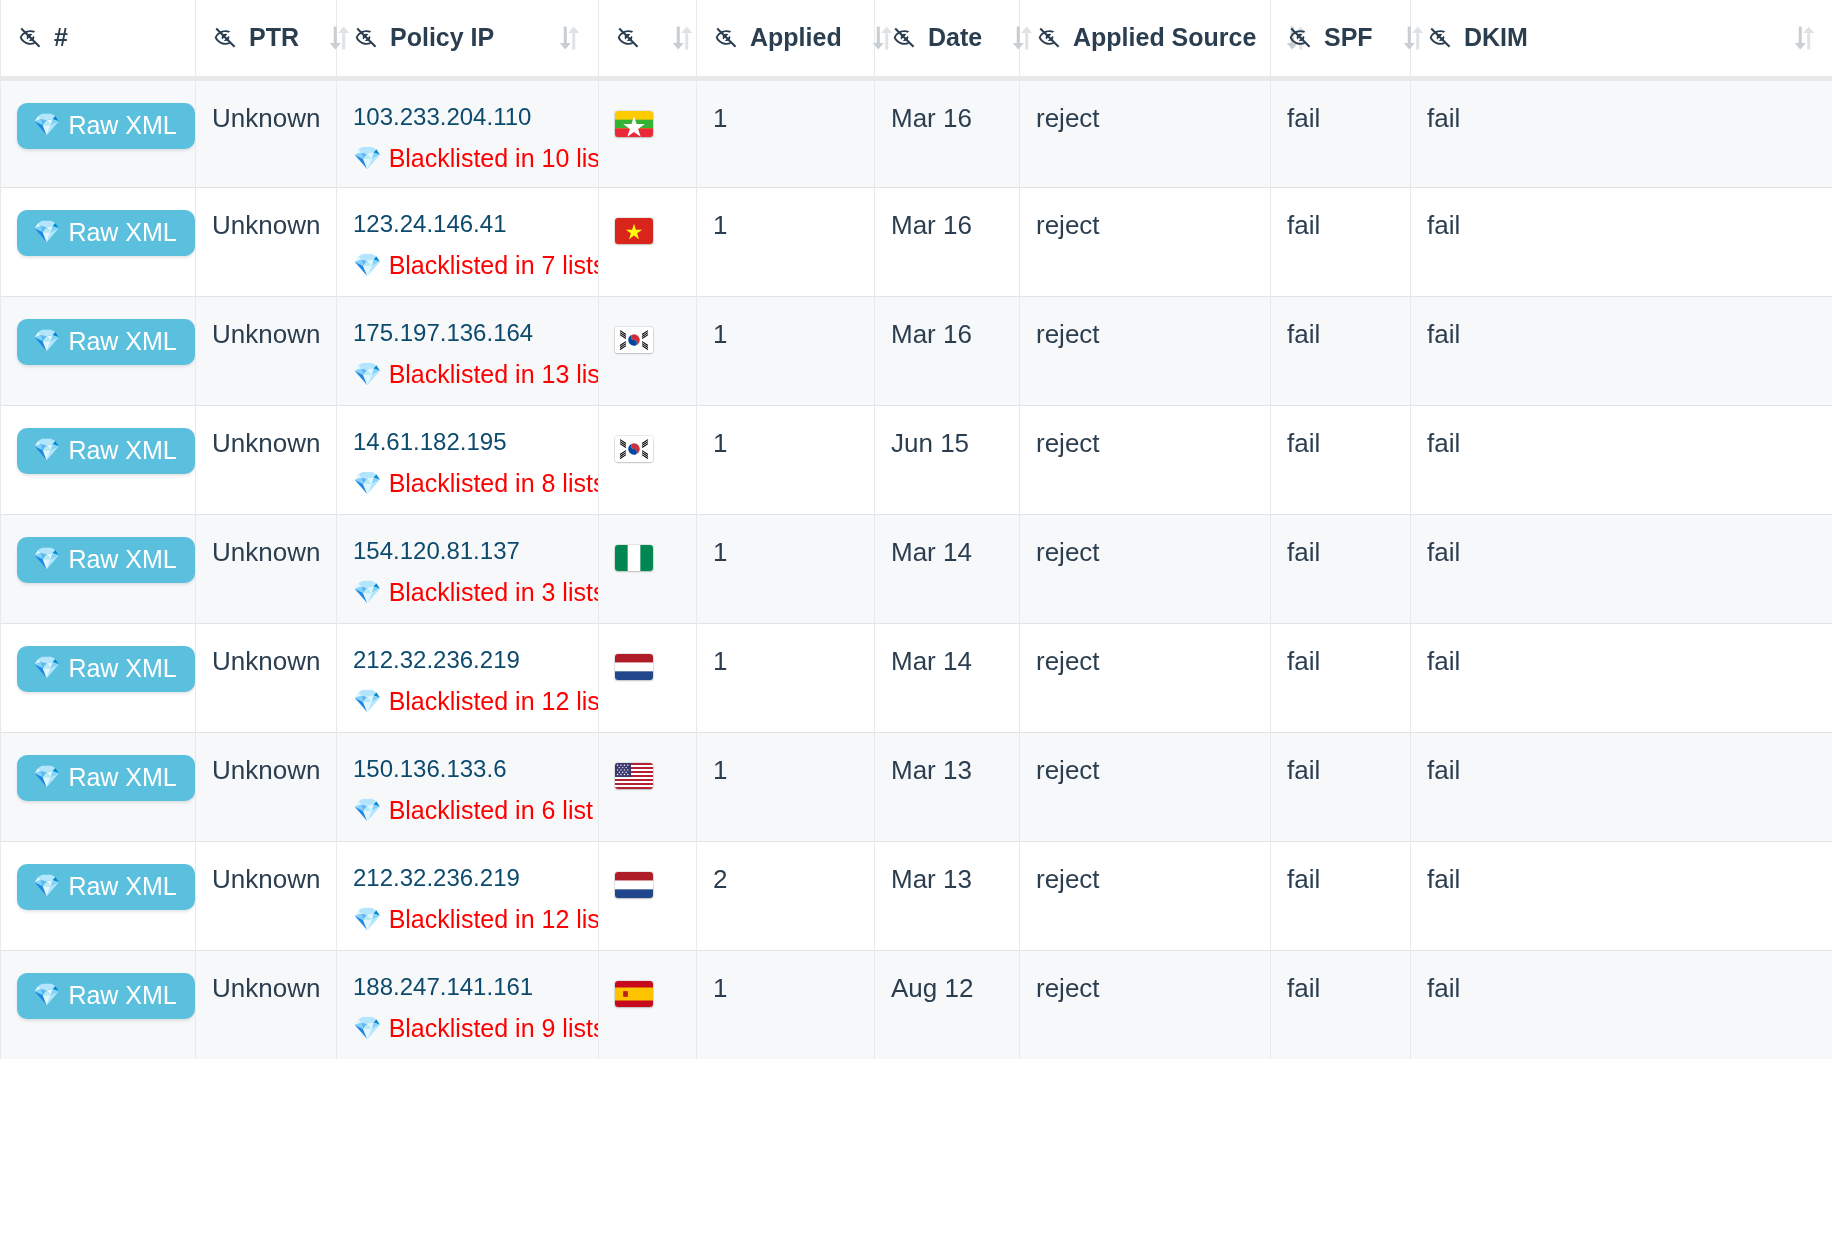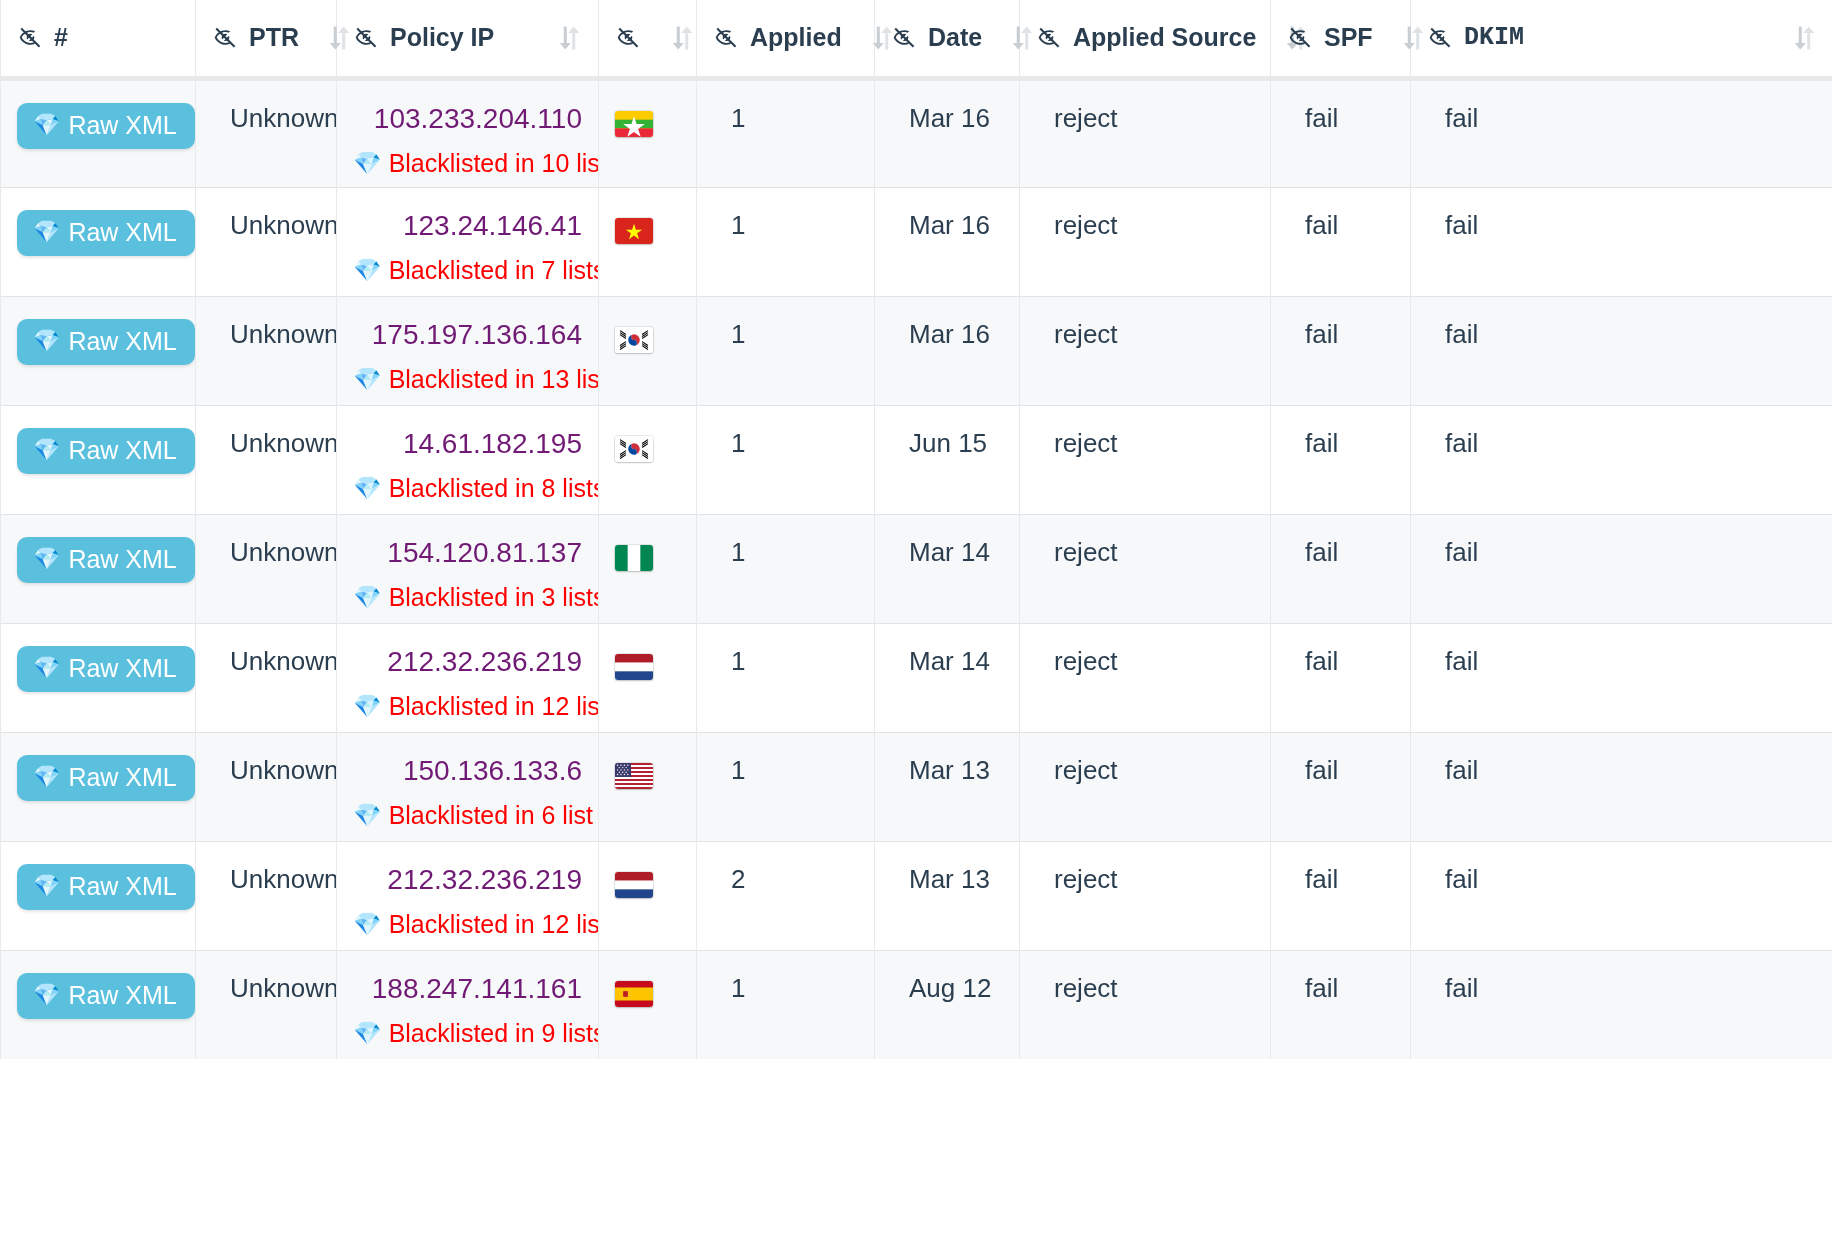--- a/index.html
+++ b/index.html
@@ -34,21 +34,21 @@
     font-weight: bold;
     color: #2b3e50;
     padding: 0 16px;
     height: 78px;
     border-bottom: 5px solid #e7e9eb;
     border-right: 1px solid #e7e9eb;
     white-space: nowrap;
     position: relative;
   }
   thead th:first-child { border-left: 1px solid #e7e9eb; }
-  thead th:last-child { border-right: none; font-family: Liberation Mono, monospace; }
+  thead th:last-child { border-right: none; }
 
   .th-inner {
     display: flex;
     align-items: center;
     gap: 10px;
     height: 100%;
     width: 100%;
   }
   .th-label { flex: 0 0 auto; }
   .th-spacer { flex: 1 1 auto; min-width: 8px; }
@@ -104,38 +104,37 @@
     font-family: inherit;
     line-height: 1.1;
     cursor: pointer;
     box-shadow: 0 2px 3px rgba(0,0,0,.10);
     white-space: nowrap;
   }
   .gem { font-size: 22px; line-height: 1; }
 
   .ip-addr {
     display: block;
-    font-size: 28px;
-    color: #701a75;
+    font-size: 24px;
+    color: #0c4a6e;
     line-height: 1.15;
     margin-bottom: 14px;
-    text-align: right;
   }
   .blacklist {
     display: flex;
     align-items: center;
     gap: 7px;
     color: #ff0000;
     font-size: 25px;
     line-height: 1.15;
     white-space: nowrap;
   }
   .blacklist .gem-red { font-size: 23px; line-height: 1; }
 
-  .cell-plain { line-height: 1.15; margin-left: 18px; }
+  .cell-plain { line-height: 1.15; }
 
   
   .flag {
     display: inline-block;
     width: 38px; height: 26px;
     border-radius: 3px;
     box-shadow: 0 0 0 1px rgba(0,0,0,.08), 0 1px 2px rgba(0,0,0,.18);
     overflow: hidden;
     position: relative;
     vertical-align: middle;

